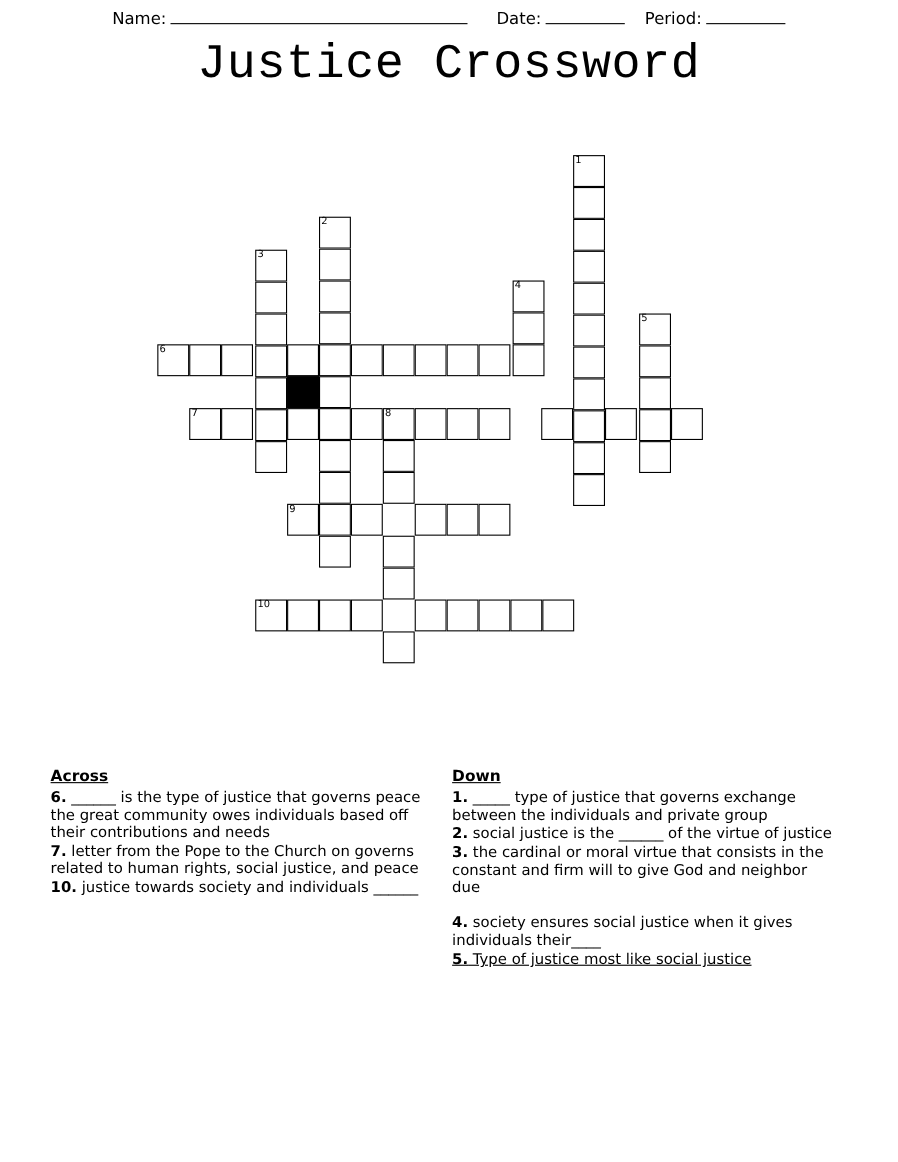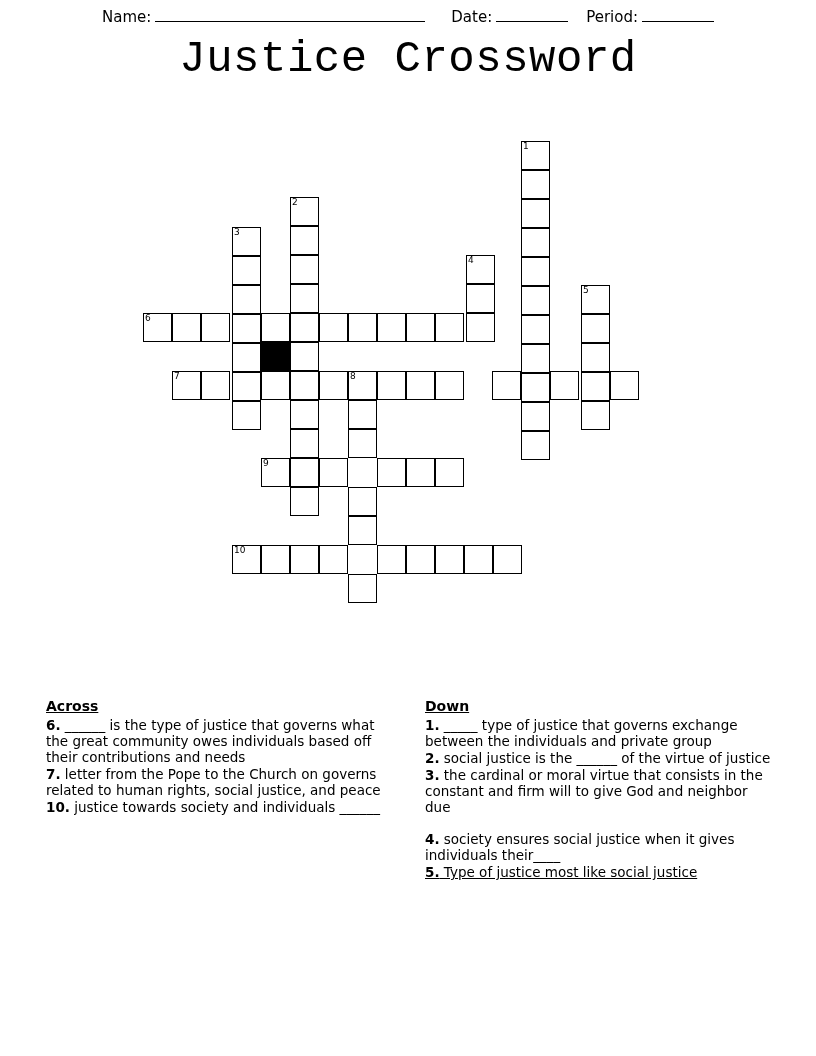--- a/index.html
+++ b/index.html
@@ -97,21 +97,21 @@
     height: 300px;
   }
   .clue-col {
     position: absolute;
     top: 0;
     width: 350px;
     font-size: 13.5px;
     line-height: 16px;
   }
   .clue-col.across { left: 46px; }
-  .clue-col.down   { left: 425px; }
+  .clue-col.down   { left: 411px; }
   .clue-heading {
     font-weight: bold;
     text-decoration: underline;
     font-size: 14px;
     margin-bottom: 3px;
     display: block;
   }
   .clue {
     margin-bottom: 1px;
     display: block;
@@ -242,21 +242,21 @@
     <div class="cell" style="left: 406px; top: 415px; width: 29px; height: 29px;"></div>
     <div class="cell" style="left: 435px; top: 415px; width: 29px; height: 29px;"></div>
     <div class="cell" style="left: 464px; top: 415px; width: 29px; height: 29px;"></div>
     <div class="cell" style="left: 493px; top: 415px; width: 29px; height: 29px;"></div>
   </div>
 
 <div id="clues">
   <div class="clue-col across">
     <span class="clue-heading">Across</span>
     <div id="across-list">
-        <p class="clue" style="margin: 0px 0px 1px;"><span class="clue-num">6.</span><span class="clue-text"> ______ is the type of justice that governs what the great community owes individuals based off their contributions and needs</span></p>
+        <p class="clue" style="margin: 0px 0px 1px;"><span class="clue-num">6.</span><span class="clue-text"> ______ is the type of justice that governs peace the great community owes individuals based off their contributions and needs</span></p>
         <p class="clue" style="margin: 0px 0px 1px;"><span class="clue-num">7.</span><span class="clue-text"> letter from the Pope to the Church on governs related to human rights, social justice, and peace</span></p>
         <p class="clue" style="margin: 0px 0px 1px;"><span class="clue-num">10.</span><span class="clue-text"> justice towards society and individuals ______</span></p>
       </div>
   </div>
   <div class="clue-col down">
     <span class="clue-heading">Down</span>
     <div id="down-list">
         <p class="clue" style="margin: 0px 0px 1px;"><span class="clue-num">1.</span><span class="clue-text"> _____ type of justice that governs exchange between the individuals and private group</span></p>
         <p class="clue" style="margin: 0px 0px 1px;"><span class="clue-num">2.</span><span class="clue-text"> social justice is the ______ of the virtue of justice</span></p>
         <p class="clue" style="margin: 0px 0px 1px;"><span class="clue-num">3.</span><span class="clue-text"> the cardinal or moral virtue that consists in the constant and firm will to give God and neighbor due</span></p>

